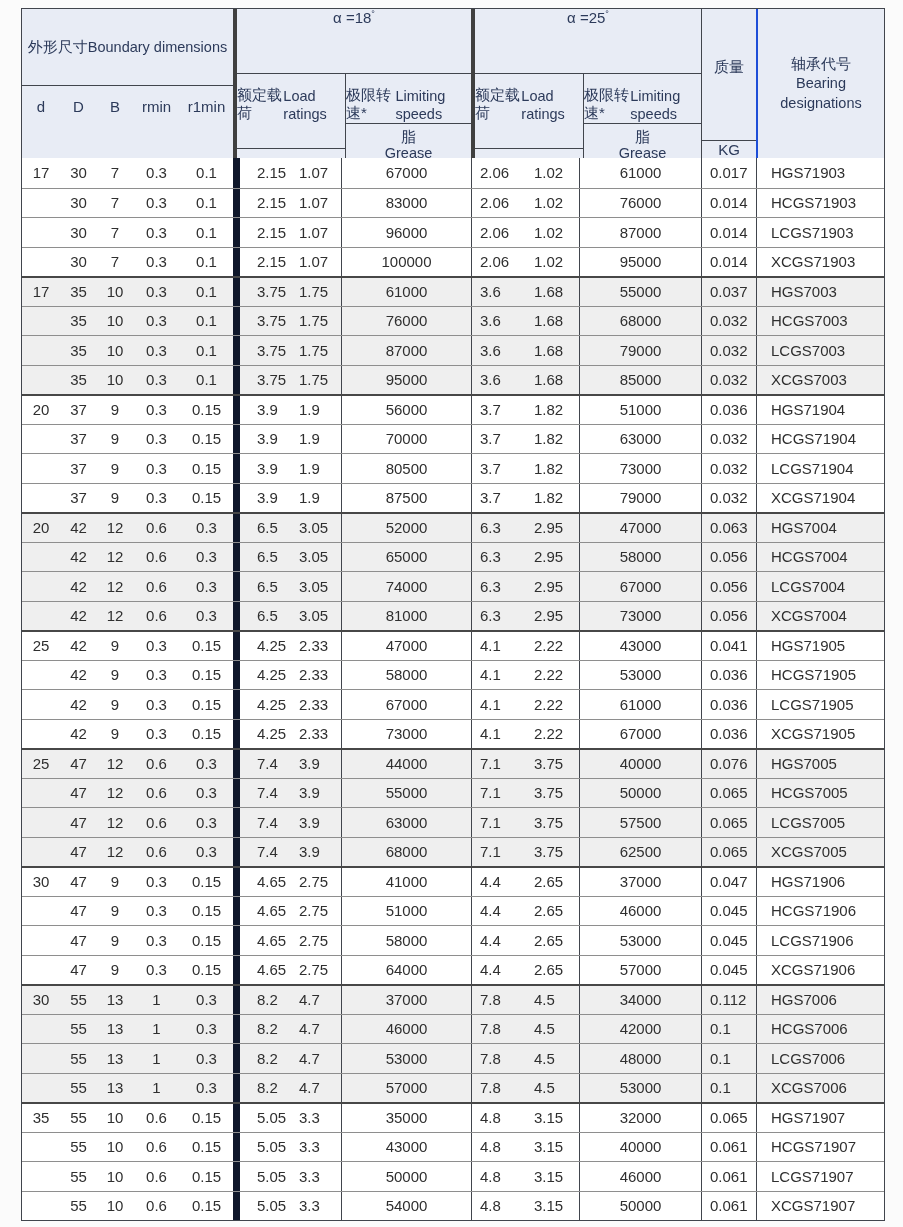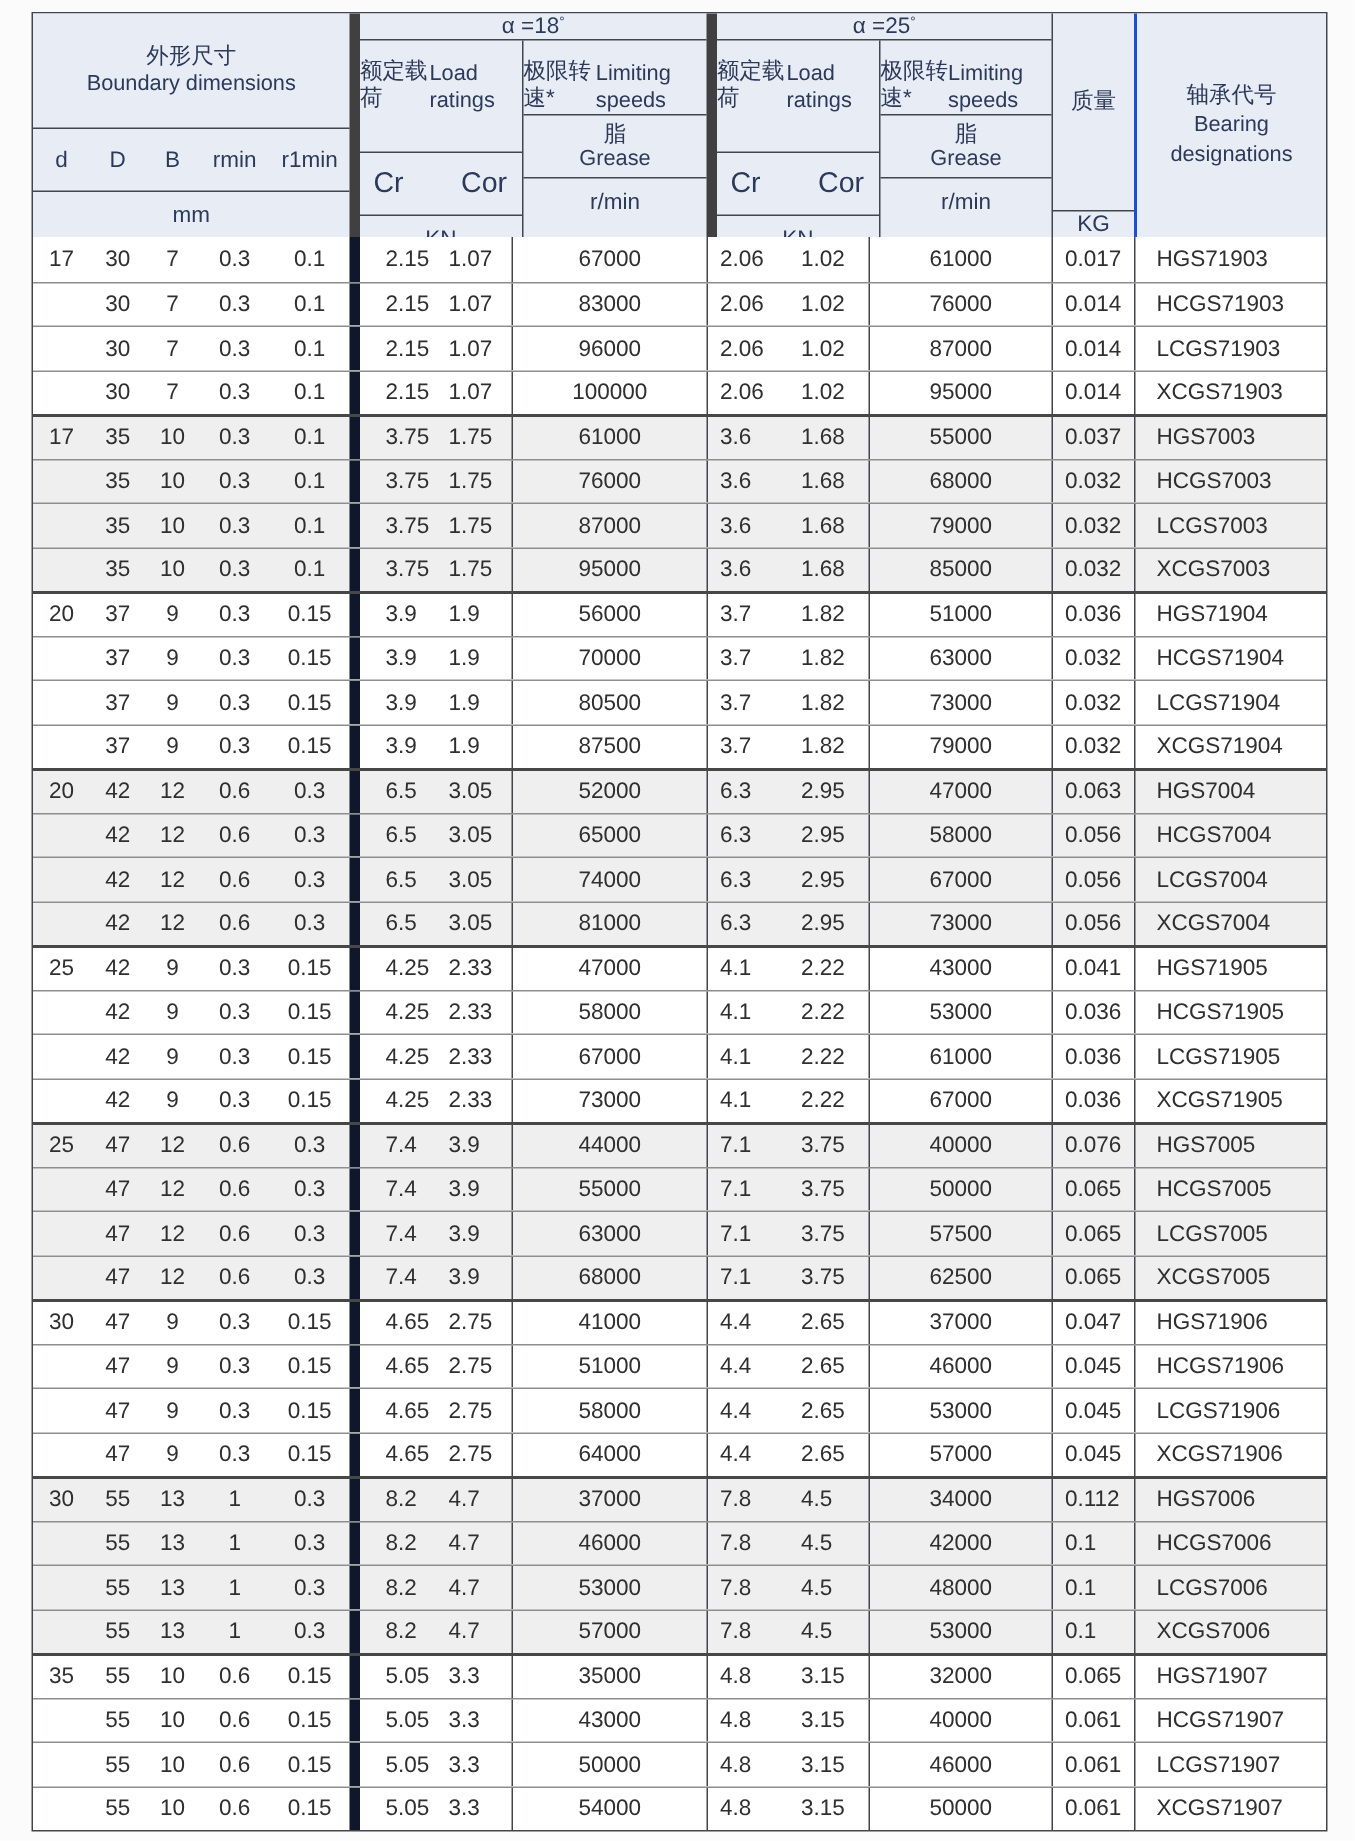--- a/index.html
+++ b/index.html
@@ -10,26 +10,26 @@
     -webkit-font-smoothing:antialiased;
   }
   .table{
     position:absolute;left:21px;top:8px;width:864px;box-sizing:border-box;
     border:1px solid #41454d;background:#fff;
   }
   
   .header{display:flex;height:149px;background:#e8ecf5;color:#2c3a5a;}
   .header *{box-sizing:border-box;}
   .secA{width:211px;display:flex;flex-direction:column;}
-  .secA .merged{height:76px;display:flex;flex-direction:column;justify-content:center;align-items:center;line-height:1.3;}
+  .secA .merged{height:76px;display:flex;flex-direction:row;justify-content:center;align-items:center;line-height:1.3;}
   .dimrow{height:42px;border-top:1px solid #41454d;display:flex;align-items:center;}
   .dimrow .dc{display:flex;justify-content:center;align-items:center;height:100%;font-size:15px;}
   .d1{width:38px;}.d2{width:37px;}.d3{width:36px;}.d4{width:47px;}.d5{width:53px;}
   .unitrow{height:31px;border-top:1px solid #41454d;display:flex;align-items:center;justify-content:center;font-size:15px;}
-  .secAng{display:flex;flex-direction:column;border-left:7px solid #404040;}
+  .secAng{display:flex;flex-direction:column;border-left:4px solid #404040;gap:47px;}
   .secB{width:238px;}
   .secC{width:230px;}
   .alpha{height:26px;display:flex;align-items:center;justify-content:center;font-size:15px;}
   .alpha sup{font-size:9px;margin-top:-7px;}
   .cols{flex:1;border-top:1px solid #41454d;display:flex;}
   .subL{width:108px;display:flex;flex-direction:column;}
   .subR{flex:1;border-left:1px solid #41454d;display:flex;flex-direction:column;}
   .sub2{height:49px;display:flex;flex-direction:row;align-items:flex-end;justify-content:center;line-height:1.25;}
   .sub3{height:42px;border-top:1px solid #41454d;display:flex;align-items:center;}
   .sub3.crcor{justify-content:space-between;padding:0 10px 0 9px;font-size:19px;margin-top:25px;}
@@ -74,21 +74,20 @@
         <span class="cn">外形尺寸</span>
         <span class="en">Boundary dimensions</span>
       </div>
       <div class="dimrow">
         <span class="dc d1">d</span>
         <span class="dc d2">D</span>
         <span class="dc d3">B</span>
         <span class="dc d4">rmin</span>
         <span class="dc d5">r1min</span>
       </div>
-      <div class="unitrow">mm</div>
     </div>
 
     <div class="secAng secB">
       <div class="alpha">
         <span>α =18</span>
           <sup>°</sup>
       </div>
       <div class="cols">
         <div class="subL">
           <div class="sub2">

